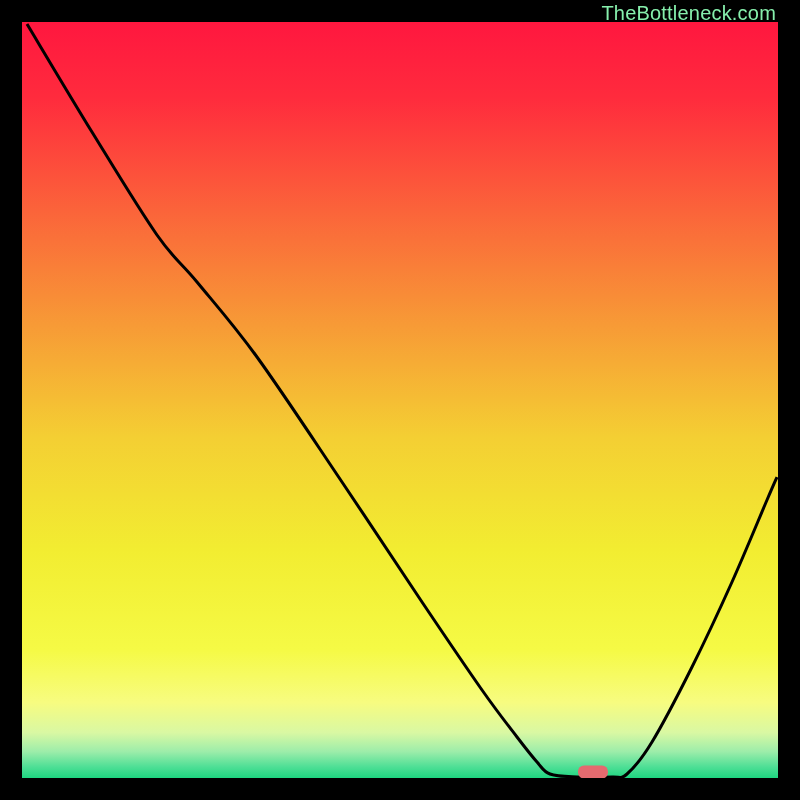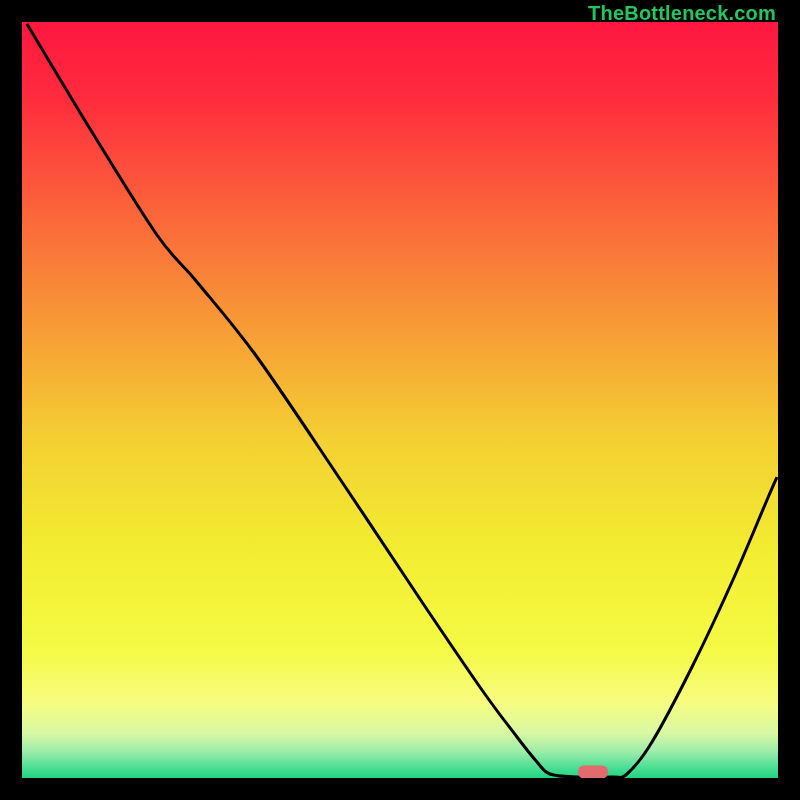--- a/index.html
+++ b/index.html
@@ -17,22 +17,22 @@
     width: 756px;
     height: 756px;
     background: #000;
   }
   .watermark {
     position: absolute;
     top: 2px;
     right: 24px;
     font-family: Arial, Helvetica, sans-serif;
     font-size: 20px;
-    font-weight: 700;
-    color: #22c55e;
+    font-weight: 400;
+    color: #86efac;
     letter-spacing: 0.2px;
   }
   svg { display: block; }
 </style>
 </head>
 <body>
 
 <div class="watermark">TheBottleneck.com</div>
 
 <div class="frame">

